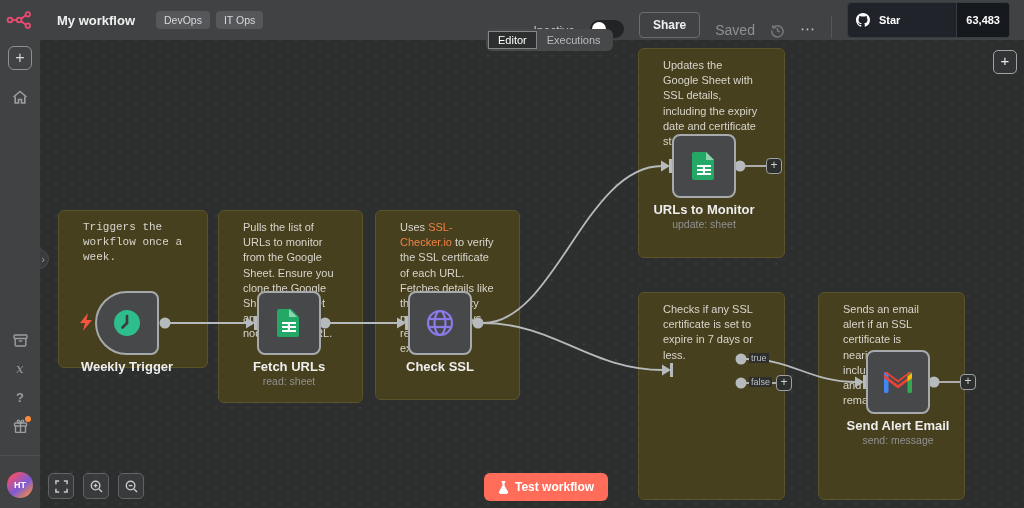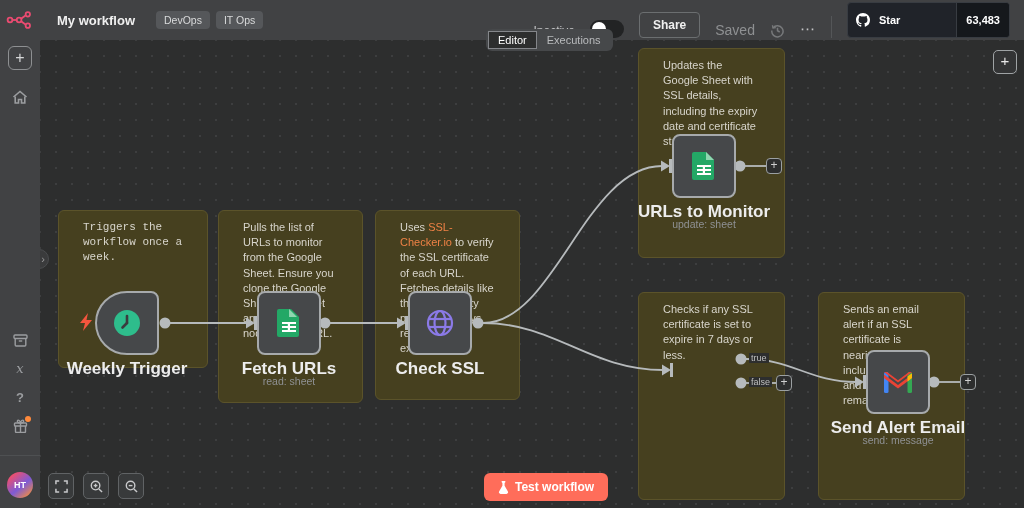--- a/index.html
+++ b/index.html
@@ -59,21 +59,21 @@
             background-size:16px 16px; background-position:8px 8px; overflow:hidden; }
   .sticky { position:absolute; background:#46401f; border:1px solid #5b532a; border-radius:6px;
             padding:9px 24px; font-size:11px; line-height:1.38; color:#d8d5cc; font-weight:500; z-index:1; }
   .sticky a { color:#ee8145; text-decoration:none; cursor:pointer; }
   .conn-svg { position:absolute; left:0; top:0; z-index:2; pointer-events:none; }
   .node-wrap { position:absolute; z-index:3; }
   .node-box { width:64px; height:64px; background:#46484a; border:2px solid #a7aaac; border-radius:8px;
               display:flex; align-items:center; justify-content:center; cursor:pointer; }
   .node-box.trigger { border-radius:32px 8px 8px 32px; }
   .node-label { position:absolute; top:68px; left:50%; transform:translateX(-50%); width:150px;
-                text-align:center; font-size:17px; font-weight:700; color:#ededed; }
+                text-align:center; font-size:13px; font-weight:700; color:#ededed; }
   .node-sub { position:absolute; top:84px; left:50%; transform:translateX(-50%); width:150px;
               text-align:center; font-size:10.5px; font-weight:400; color:#8f9194; }
   .bolt { position:absolute; z-index:3; }
   .plus-box { position:absolute; width:16px; height:16px; background:#2d2e2e; border:1.5px solid #9ba0a2;
               border-radius:4px; color:#d0d0d0; font-size:12px; line-height:13px; text-align:center;
               z-index:3; cursor:pointer; }
   .port-label { position:absolute; z-index:3; font-size:9px; color:#bfbfbf; background:#2d2e2e; padding:0 2px; }
   .handle { position:absolute; left:-11px; top:209px; width:20px; height:20px; border-radius:50%;
             background:#3a3b3c; border:1px solid #4a4c4e; color:#9a9a9a; font-size:11px; z-index:4;
             display:flex; align-items:center; justify-content:center; padding-left:8px; cursor:pointer; }

